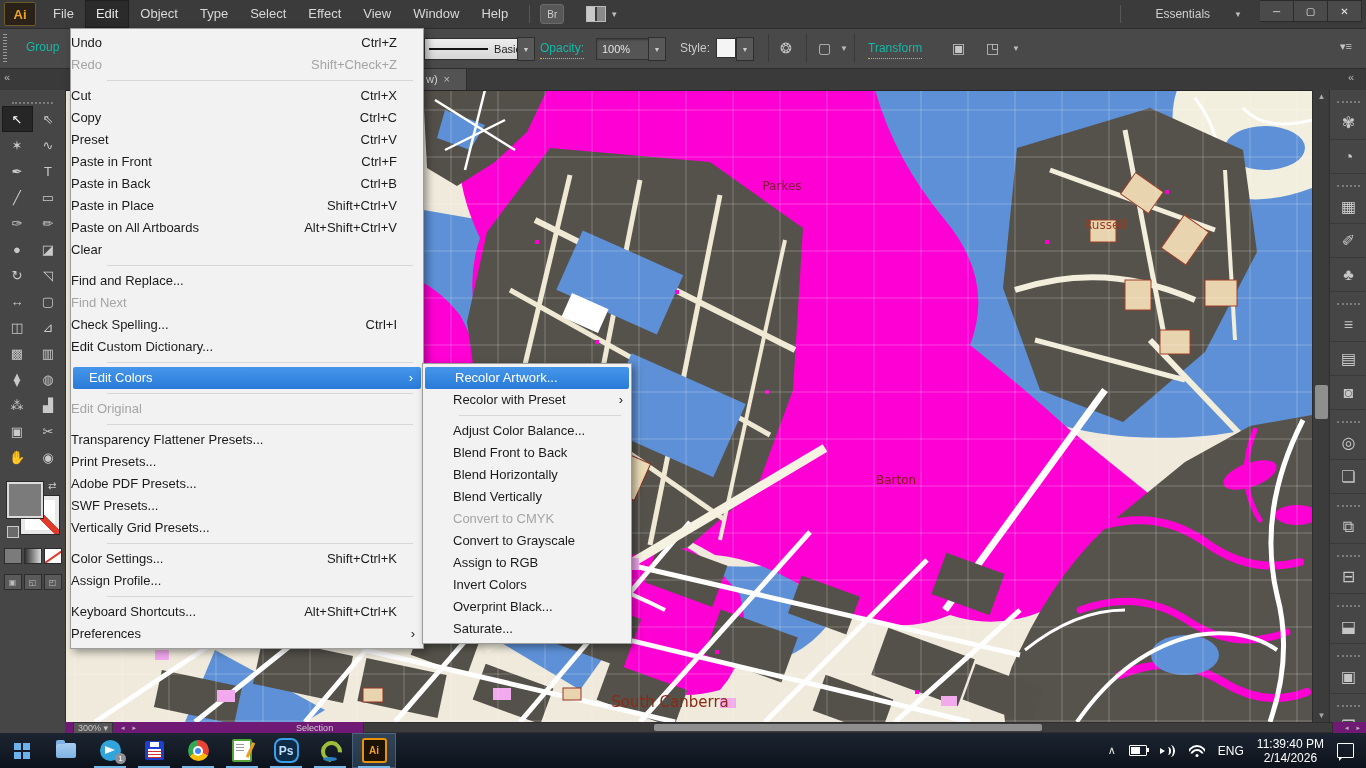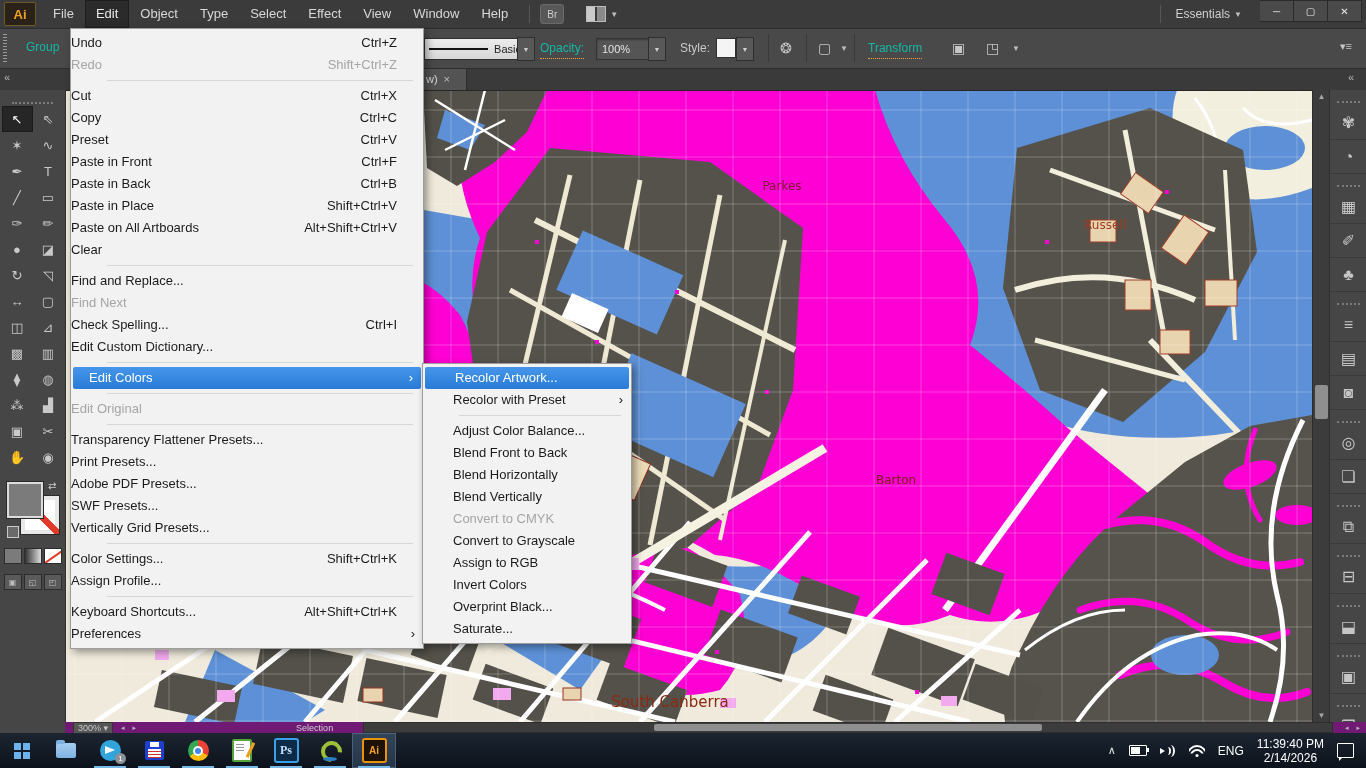--- a/index.html
+++ b/index.html
@@ -12,21 +12,21 @@
            color:#f0a226;font-weight:bold;font-size:13px;display:flex;align-items:center;justify-content:center;border-radius:2px;}
   .mb-item{color:#d8d8d8;font-size:13px;padding:0 11px;height:28px;line-height:28px;cursor:default;}
   .mb-item.active{background:#2b2b2b;color:#e8e8e8;box-shadow:inset 0 0 0 1px #1f1f1f;}
   #mb-sep{width:1px;height:18px;background:#565656;margin:0 10px;}
   #br-btn{width:22px;height:18px;background:#585858;border:1px solid #6a6a6a;border-radius:3px;
           color:#cfcfcf;font-size:10px;display:flex;align-items:center;justify-content:center;}
   #layout-btn{margin-left:22px;display:flex;align-items:center;color:#cfcfcf;}
   #layout-btn .grid{width:18px;height:14px;border:1px solid #bbb;background:
      linear-gradient(90deg,#c9c9c9 45%,#3b3b3b 45%,#3b3b3b 55%,#8a8a8a 55%);}
   .dd-arrow{font-size:8px;color:#bdbdbd;margin-left:4px;}
-  #workspace{margin-left:auto;display:flex;align-items:center;color:#cfcfcf;font-size:12px;padding-right:18px;}
+  #workspace{margin-left:auto;display:flex;align-items:center;color:#cfcfcf;font-size:12px;padding-right:18px;gap:20px;}
   #workspace:before{content:"";width:1px;height:18px;background:#565656;margin-right:14px;display:inline-block;}
   .win-btns{display:flex;height:20px;margin:0 4px 6px 0;align-self:flex-start;}
   .win-btn{width:33px;height:20px;display:flex;align-items:center;justify-content:center;
            color:#e8e8e8;font-size:10px;background:#4a4a4a;border:1px solid #2a2a2a;border-left:none;}
   
   #controlbar{position:absolute;left:0;top:28px;width:1366px;height:40px;background:#494949;
               border-bottom:1px solid #2e2e2e;z-index:20;color:#c9c9c9;font-size:12px;}
   #cb-grip{position:absolute;left:3px;top:6px;width:5px;height:28px;
            background-image:repeating-linear-gradient(#9a9a9a 0 1px,transparent 1px 3px);width:4px;}
   #cb-group{position:absolute;left:26px;top:12px;color:#14b8a6;}
@@ -129,22 +129,22 @@
      repeating-linear-gradient(#fff 0 2px,#d03030 2px 3px);}
   .icon-floppy:after{content:"";position:absolute;left:5px;top:1px;width:9px;height:5px;background:#fff;}
   .icon-chrome{width:21px;height:21px;border-radius:50%;position:relative;
      background:conic-gradient(#ea4335 0 33%,#fbbc05 0 66%,#34a853 0 100%);}
   .icon-chrome:before{content:"";position:absolute;left:5.5px;top:5.5px;width:10px;height:10px;border-radius:50%;background:#fff;}
   .icon-chrome:after{content:"";position:absolute;left:7.5px;top:7.5px;width:6px;height:6px;border-radius:50%;background:#4285f4;}
   .icon-notepad-plus-plus{width:16px;height:19px;background:#fff;border:2px solid #56a33c;border-radius:2px;position:relative;}
   .icon-notepad-plus-plus:before{content:"";position:absolute;left:2px;top:3px;width:8px;height:8px;
      background:repeating-linear-gradient(#9a9a9a 0 1px,transparent 1px 3px);}
   .icon-notepad-plus-plus:after{content:"";position:absolute;right:-2px;top:1px;width:3px;height:16px;background:#e8a020;transform:rotate(25deg);}
-  .icon-photoshop{width:21px;height:21px;background:#0d2a47;border:2px solid #3aa0e8;border-radius:3px;
-     color:#bfe0f8;font-size:12px;font-weight:bold;display:flex;align-items:center;justify-content:center;font-family:Liberation Serif, serif;}
+  .icon-photoshop{width:21px;height:21px;background:#0d2a47;border:2px solid #3aa0e8;border-radius:8px;
+     color:#bfe0f8;font-size:12px;font-weight:bold;display:flex;align-items:center;justify-content:center;}
   .icon-swirl{width:21px;height:21px;position:relative;}
   .icon-swirl:before{content:"";position:absolute;left:1px;top:1px;width:13px;height:13px;border-radius:50%;
      border:4px solid #9cbf3a;border-bottom-color:transparent;transform:rotate(-40deg);}
   .icon-swirl:after{content:"";position:absolute;left:3px;bottom:0;width:14px;height:4px;border-radius:50%;background:#2a7fc0;}
   .icon-illustrator{width:21px;height:21px;background:#1c1206;border:2px solid #e8920e;border-radius:3px;
      color:#f0a024;font-size:10px;font-weight:bold;display:flex;align-items:center;justify-content:center;}
   #tray{margin-left:auto;display:flex;align-items:center;gap:13px;padding-right:12px;color:#fff;}
   #tray-chevron{font-size:11px;color:#e8e8e8;}
   .battery{width:16px;height:9px;border:1px solid #fff;border-radius:1px;position:relative;}
   .battery:before{content:"";position:absolute;left:1px;top:1px;bottom:1px;width:9px;background:#fff;}
@@ -492,21 +492,21 @@
   <span class="sb-ico" style="margin-right:6px">▸</span>
 </div>
 
 <div id="edit-menu" class="menu">
     <div class="menu-item">
       <span class="mi-label">Undo</span>
       <span class="mi-shortcut">Ctrl+Z</span>
     </div>
     <div class="menu-item disabled">
       <span class="mi-label">Redo</span>
-      <span class="mi-shortcut">Shift+Ctrl+Z</span>
+      <span class="mi-shortcut">Shift+Check+Z</span>
     </div>
     <div class="menu-sep"></div>
     <div class="menu-item">
       <span class="mi-label">Cut</span>
       <span class="mi-shortcut">Ctrl+X</span>
     </div>
     <div class="menu-item">
       <span class="mi-label">Copy</span>
       <span class="mi-shortcut">Ctrl+C</span>
     </div>

